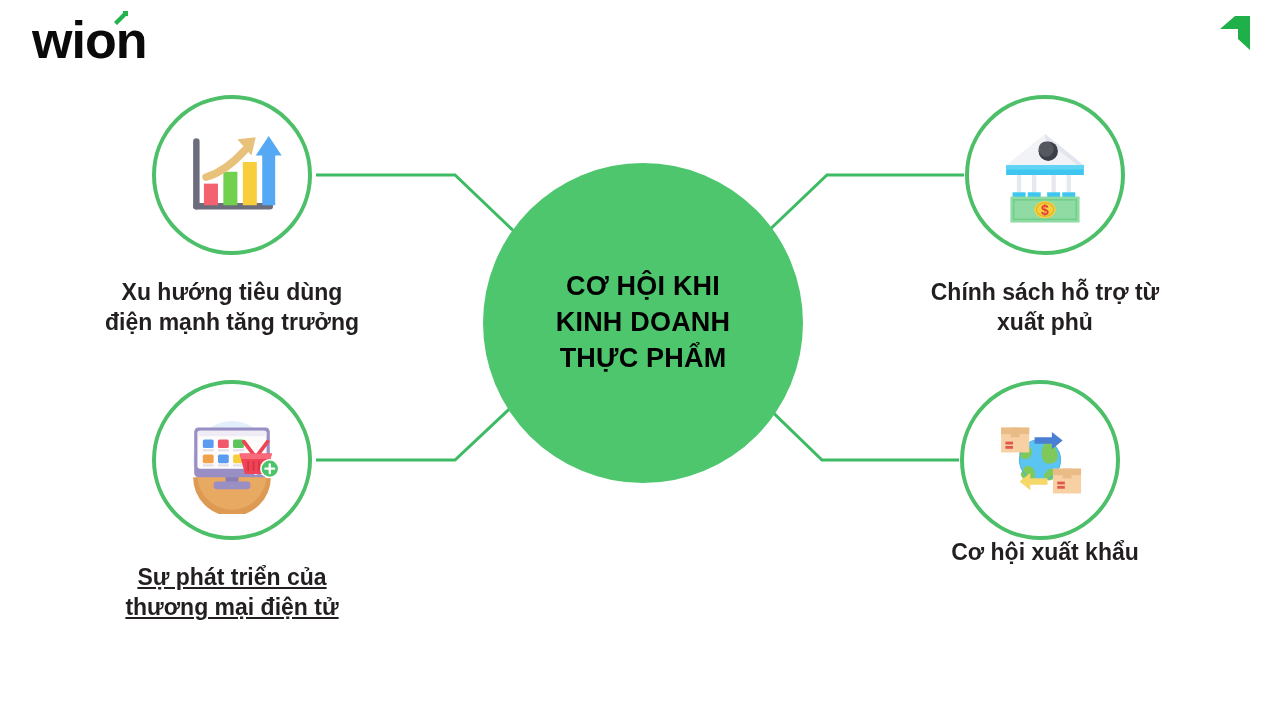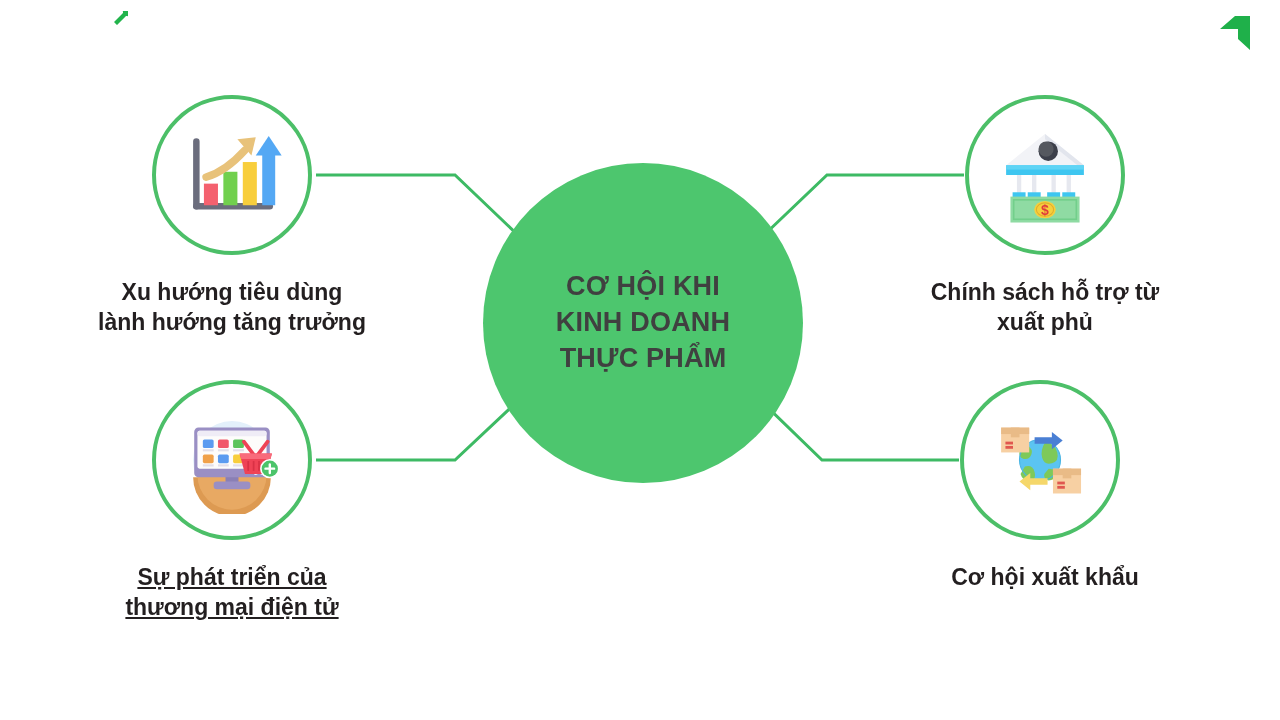--- a/index.html
+++ b/index.html
@@ -69,21 +69,21 @@
     width: 320px;
     height: 320px;
     border-radius: 50%;
     background: #4dc66e;
     display: flex;
     align-items: center;
     justify-content: center;
     z-index: 3;
   }
   #center-node .center-title {
-    color: #404040;
+    color: #000000;
     font-size: 27px;
     font-weight: 700;
     line-height: 1.33;
     text-align: center;
     letter-spacing: 0.2px;
     text-transform: uppercase;
     white-space: pre-line;
   }
 
   
@@ -118,28 +118,29 @@
   #branch-top-left .branch-circle   { left: 152px;  top: 95px; }
   #branch-top-left .branch-label    { left: 62px;   top: 277px; }
 
   #branch-bottom-left .branch-circle{ left: 152px;  top: 380px; }
   #branch-bottom-left .branch-label { left: 62px;   top: 562px; text-decoration: underline; }
 
   #branch-top-right .branch-circle  { left: 965px;  top: 95px; }
   #branch-top-right .branch-label   { left: 875px;  top: 277px; }
 
   #branch-bottom-right .branch-circle{ left: 960px; top: 380px; }
-  #branch-bottom-right .branch-label { left: 875px; top: 562px; }
+  #branch-bottom-right .branch-label { left: 875px; top: 537px; }
 
   .branch-icon { width: 108px; height: 108px; display: block; }
 </style>
 </head>
 <body>
 
 <div id="brand-logo">
+  <div class="wordmark">wion</div>
   <svg class="logo-arrow" viewBox="0 0 18 18">
     <path d="M3 12 L12 3 L12 1 L17 1 L17 6 L15 6 L6 15 Z" fill="#22b44c"></path>
     <path d="M11.5 1.5 L16.5 1.5 L16.5 6.5 Z" fill="#22b44c"></path>
   </svg>
 </div>
 
 <svg id="corner-mark" viewBox="0 0 34 38">
   <path d="M2 15 L17 2 L32 2 L32 36 L20 25 L20 15 Z" fill="#1fb04a"></path>
 </svg>
 
@@ -170,21 +171,21 @@
       <rect x="60" y="38" width="13" height="40" fill="#f8ce3c"></rect>
 
       <rect x="78" y="31" width="12" height="47" fill="#54a8f4"></rect>
       <path d="M84 14 L96 32 L72 32 Z" fill="#54a8f4"></path>
 
       <path d="M26 52 C40 48 52 38 62 27" stroke="#e8c27a" stroke-width="7" fill="none" stroke-linecap="round"></path>
       <path d="M55 17 L72 15 L68 32 Z" fill="#e8c27a"></path>
     </svg>
   </div>
   <div class="branch-label">Xu hướng tiêu dùng
-lành hướng tăng trưởng</div>
+điện mạnh tăng trưởng</div>
 </div>
 
 <div class="branch" id="branch-bottom-left">
   <div class="branch-circle">
     <svg class="branch-icon" viewBox="0 0 100 100">
       <circle cx="50" cy="50" r="36" fill="#e3f0fb"></circle>
       <path d="M14 66 A36 36 0 0 0 86 66 Z" fill="#dd9a52"></path>
       <path d="M18 64 A32 32 0 0 0 82 64 Z" fill="#e8a963"></path>
 
       <rect x="44" y="62" width="12" height="10" fill="#8a7fb5"></rect>

